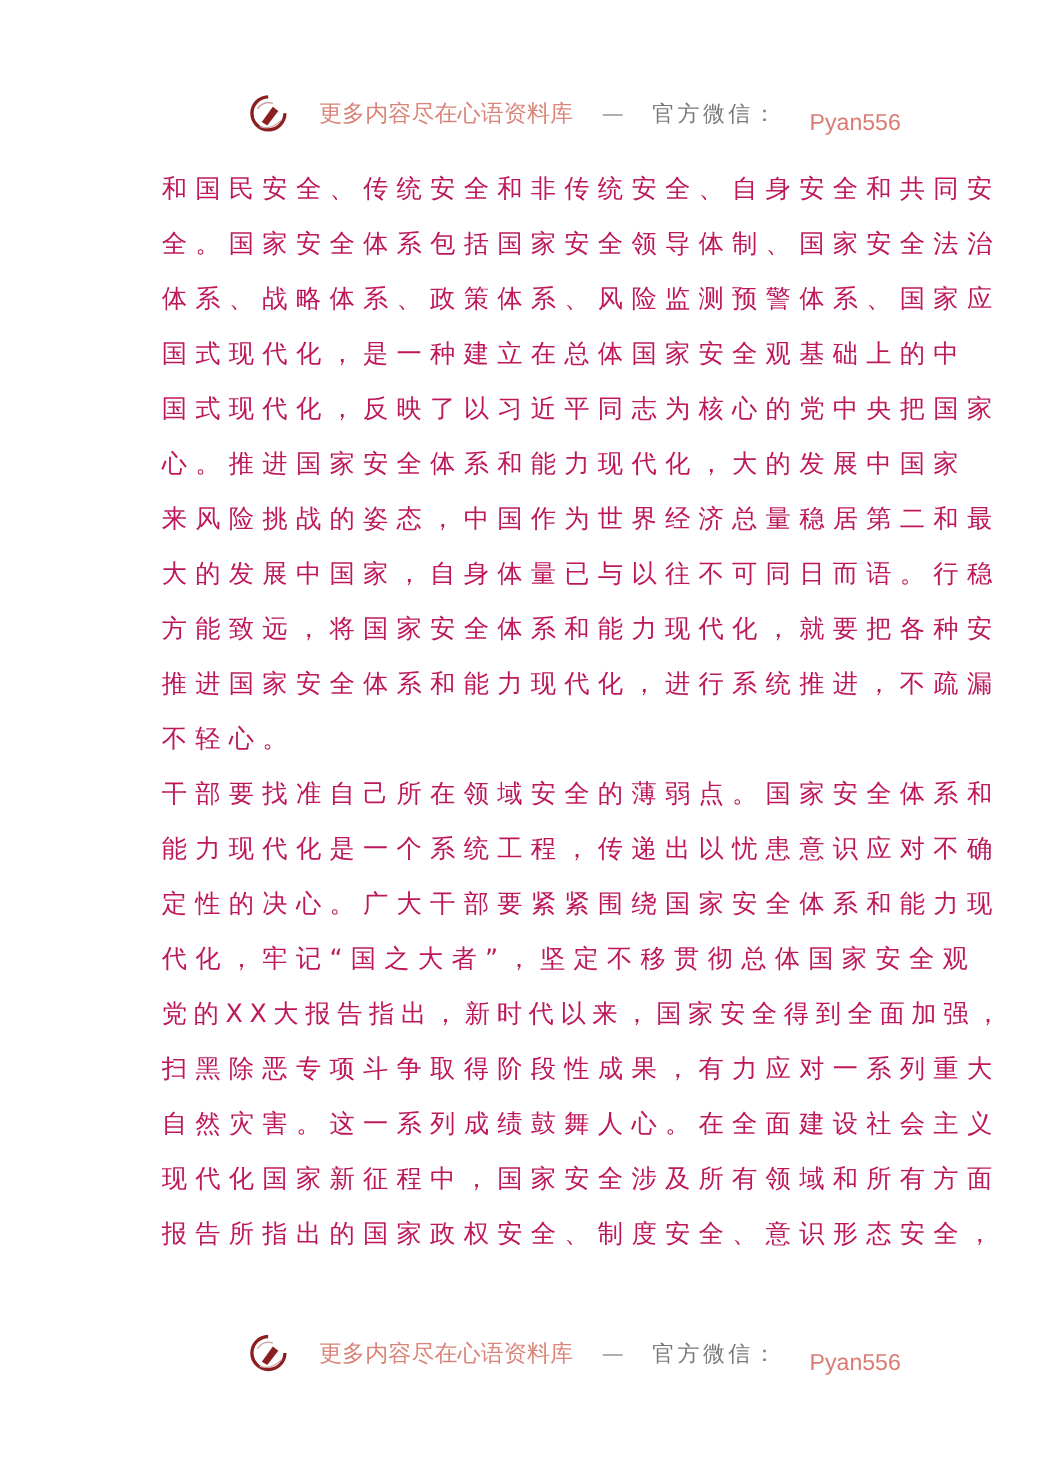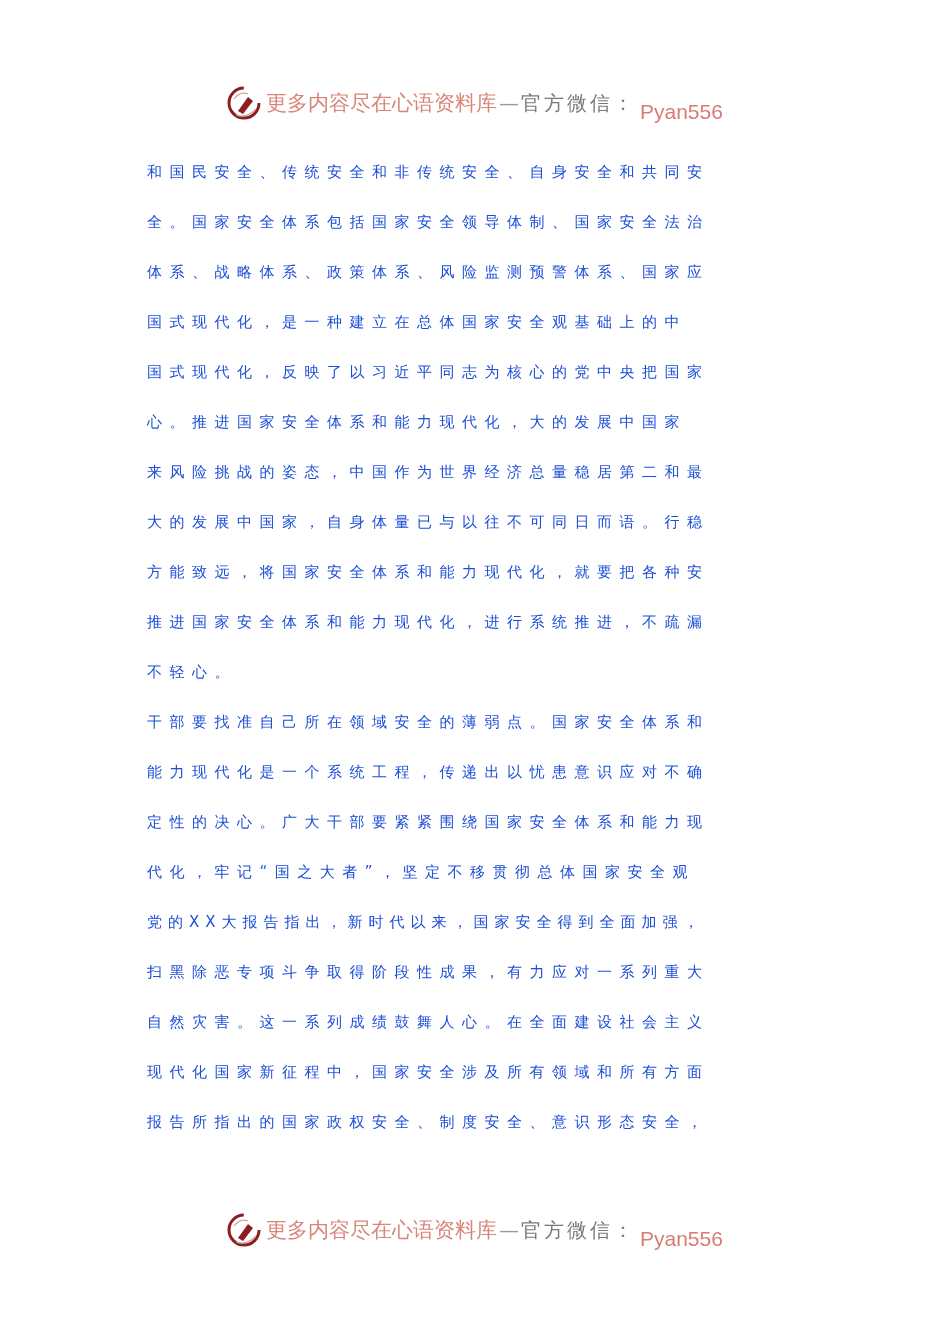--- a/index.html
+++ b/index.html
@@ -1,30 +1,30 @@
 <!DOCTYPE html>
 <html><head>
   <meta charset="utf-8">
   <style>
     html, body { margin: 0; padding: 0; background: #ffffff; }
     body { width: 950px; height: 1344px; position: relative; overflow: hidden; }
     .banner {
       position: absolute; left: 226px; height: 40px;
-      display: flex; align-items: center; white-space: nowrap;
+      display: flex; align-items: center; white-space: nowrap; gap: 24px;
     }
     .banner.top { top: 83px; }
     .banner.bottom { top: 1210px; }
     .logo { width: 36px; height: 36px; margin-right: 4px; }
     .banner-title { color: #d9857a; font-family: "DejaVu Serif", serif; font-size: 21px; letter-spacing: 0px; }
     .banner-dash { color: #9a9a9a; font-family: "DejaVu Sans", sans-serif; font-size: 20px; margin: 0 2px; }
     .banner-wechat { color: #7a7a7a; font-family: Liberation Serif, serif; font-size: 20px; letter-spacing: 3px; }
     .banner-id { color: #d97b74; font-family: "Liberation Sans", sans-serif; font-size: 21px; margin-left: 4px; margin-top: 18px; }
     .content {
       position: absolute; left: 147px; top: 147px; width: 660px;
-      font-family: "DejaVu Sans", sans-serif; font-size: 15px; color: #1d4ed8;
+      font-family: "DejaVu Sans", sans-serif; font-size: 23px; color: #be185d;
       letter-spacing: 7.5px;
     }
     .line { height: 50px; line-height: 50px; white-space: nowrap; }
   </style>
 </head>
 <body>
 
 <div class="banner top">
   <svg class="logo" viewBox="0 0 36 36">
     <circle cx="18" cy="18" r="15" fill="none" stroke="#8b1e1e" stroke-width="3" stroke-dasharray="70 25"></circle>

